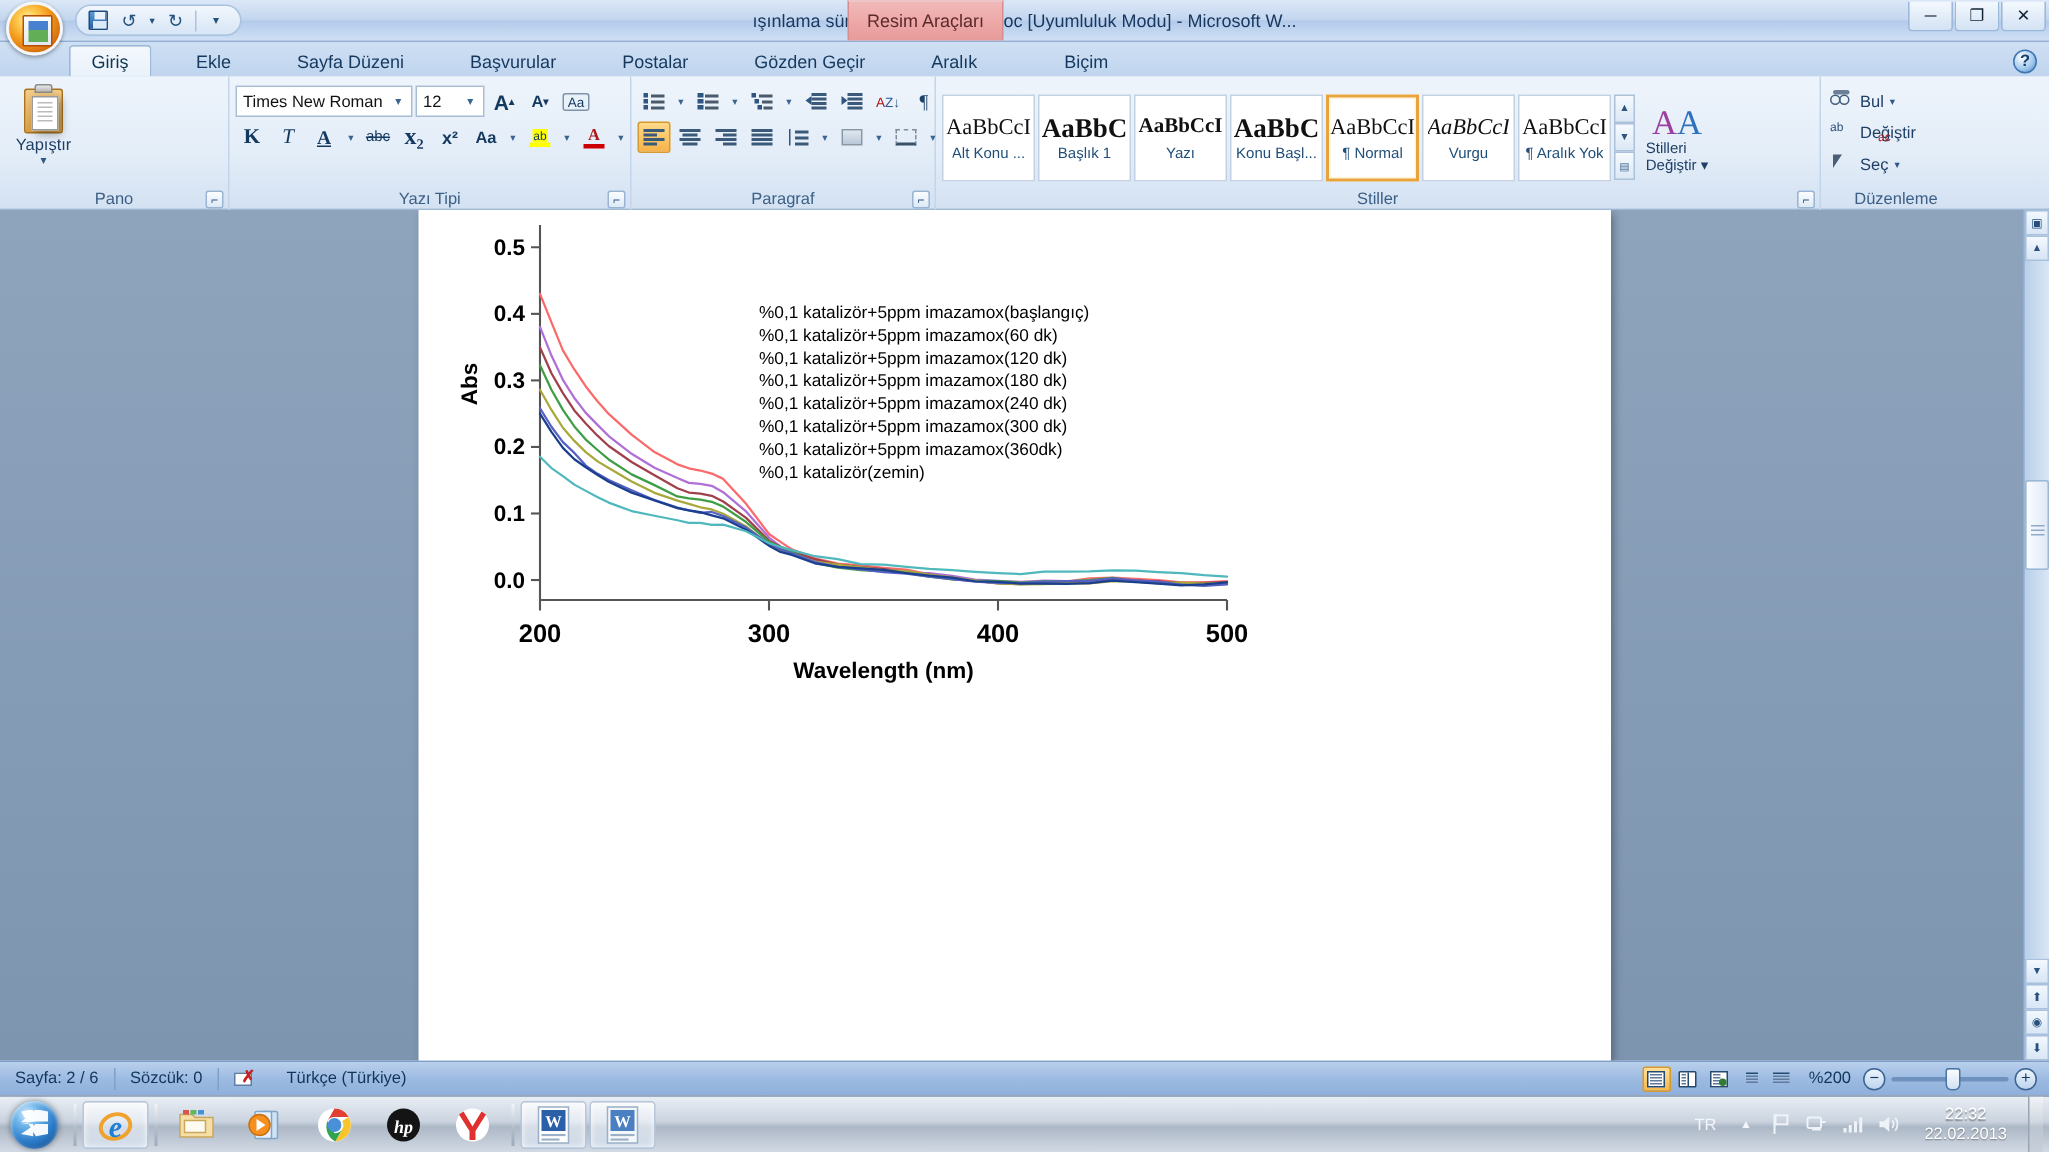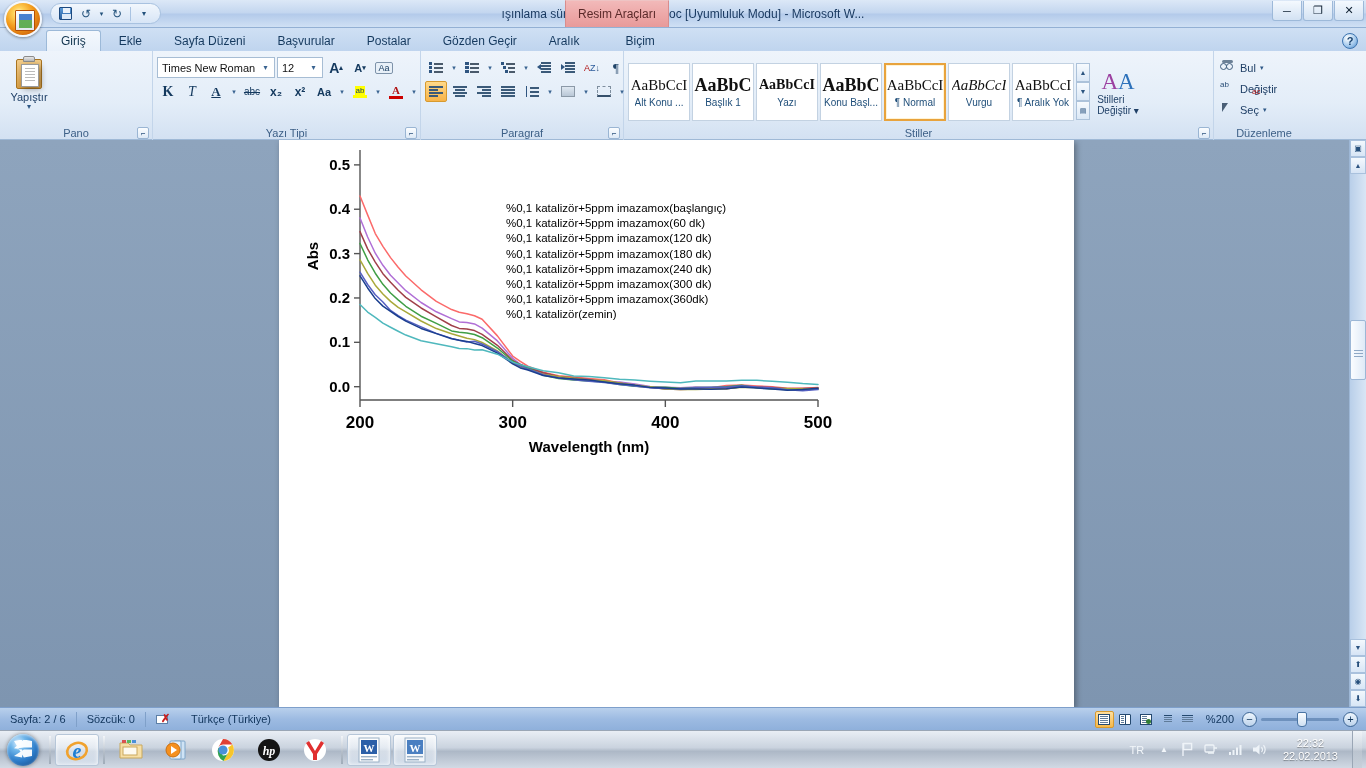--- a/index.html
+++ b/index.html
@@ -90,21 +90,21 @@
   .win-btns{ position:absolute; right:2px; top:1px; display:flex; gap:1px; }
   .win-btns div{
     width:30px;height:20px; display:flex;align-items:center;justify-content:center;
     font-size:11px;color:#123; cursor:pointer;
     background:linear-gradient(180deg,#f4f9fe,#d3e2f3);
     border:1px solid #9db9d9; border-top:none; border-radius:0 0 3px 3px;
   }
 
   
   .ribbon-tabs{
-    height:23px; display:flex; align-items:flex-end; padding-left:46px; gap:4px;
+    height:23px; display:flex; align-items:flex-end; padding-left:46px; gap:16px;
     background:linear-gradient(180deg,#cfe0f4,#bfd4ee);
     position:relative;
   }
   .rtab{
     height:21px; padding:0 14px; display:flex;align-items:center;
     font-size:12px;color:#15395e; cursor:pointer;
     border-radius:3px 3px 0 0;
   }
   .rtab.active{
     background:linear-gradient(180deg,#f4f8fd,#e9f1fa);
@@ -463,21 +463,21 @@
           <div class="tbtn" style="font-family:'Liberation Serif',serif;font-style:italic;font-size:14px;">
               <span>T</span>
             </div>
           <div class="tbtn" style="font-family:'Liberation Serif',serif;text-decoration:underline;font-weight:bold;font-size:13px;">
               <span>A</span>
             </div>
           <div class="arwmini">▾</div>
           <div class="tbtn" style="font-size:10px;text-decoration:line-through;">
               <span>abc</span>
             </div>
-          <div class="tbtn" style="font-size:12px;font-weight:bold;">
+          <div class="tbtn" style="font-size:16px;font-weight:bold;font-family:Liberation Serif, serif;">
               <span>x₂</span>
             </div>
           <div class="tbtn" style="font-size:12px;font-weight:bold;">
               <span>x²</span>
             </div>
           <div class="tbtn" style="font-size:11px;font-weight:bold;">
               <span>Aa</span>
             </div>
           <div class="arwmini">▾</div>
           <div class="tbtn" style="flex-direction:column;gap:0;">

